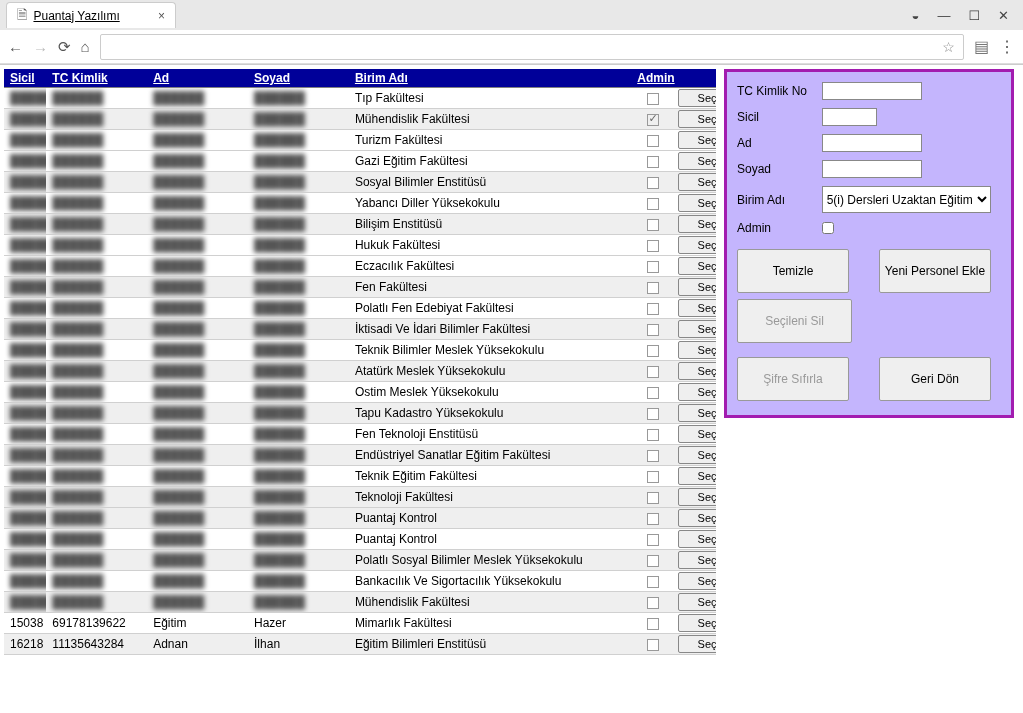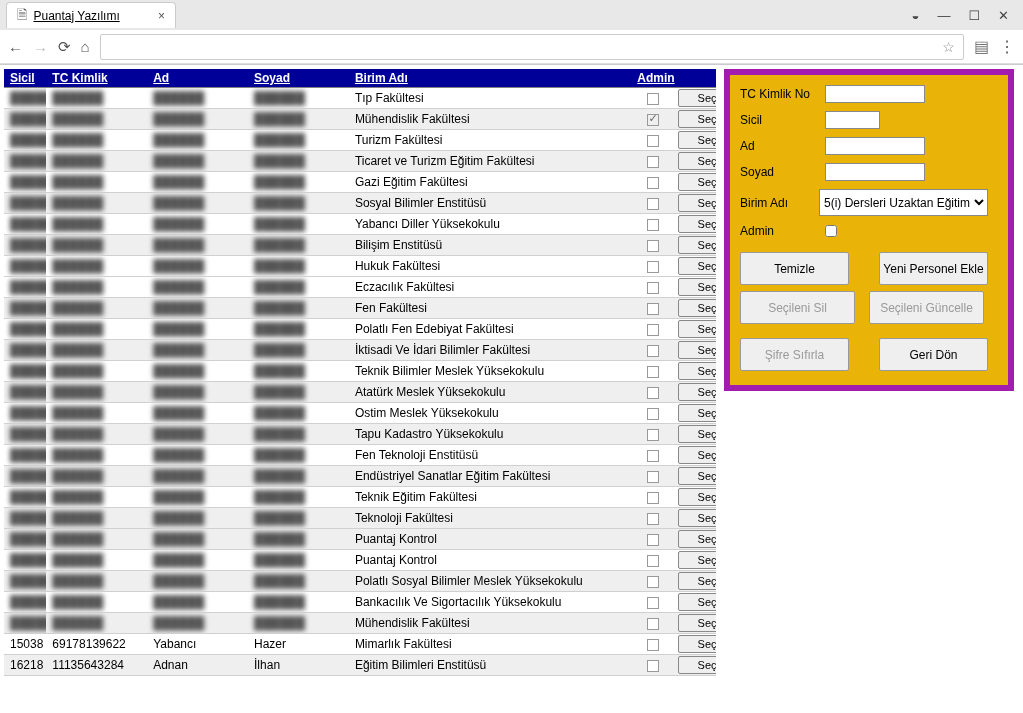--- a/index.html
+++ b/index.html
@@ -34,30 +34,30 @@
   table.grid tr.alt td { background: #efefef; }
   table.grid td.center { text-align: center; }
   table.grid td.btncell { text-align: left; padding: 1px 2px; }
   .sel-btn { font-size: 11px; padding: 0px 19px; height: 18px; background: #efefef; border: 1px solid #888; border-radius: 2px; cursor: pointer; }
   .chk { display: inline-block; width: 12px; height: 12px; border: 1px solid #999; background: #fff; vertical-align: middle; }
   .chk.maybe { background: #efefef; position: relative;}
   .chk.maybe::after { content:"✓"; position:absolute; top:-3px; left:0; font-size:11px; color:#666;}
   .blur { filter: blur(2.5px); color: #555; }
 
   
-  .form-panel { background: #eab308; width: 290px; margin-left: 8px; padding: 10px 20px 14px 10px; border: 6px solid #a21caf; }
+  .form-panel { background: #c4b5fd; width: 290px; margin-left: 8px; padding: 10px 20px 14px 10px; border: 3px solid #a21caf; }
   .form-row { display: flex; align-items: center; margin-bottom: 8px; }
   .form-row label { width: 85px; font-size: 12px; }
   .form-row .txt { height: 18px; border: 1px solid #888; background: #fff; font-size: 12px; padding: 0 2px; }
   .form-row .txt.w1 { width: 100px; }
   .form-row .sel { height: 27px; width: 170px; font-size: 12px; border: 1px solid #888; background: #fff;}
   .form-row .chkbox { width: 12px; height: 12px; }
 
   .btn-row { display: flex; gap: 30px; margin-top: 14px; justify-content: flex-start; }
-  .act-btn { width: 115px; height: 33px; font-size: 12px; background: #efefef; border: 1px solid #999; border-radius: 2px; cursor: pointer; }
+  .act-btn { width: 115px; height: 44px; font-size: 12px; background: #efefef; border: 1px solid #999; border-radius: 2px; cursor: pointer; }
   .act-btn.disabled { color: #999; cursor: default; }
 
   
   col.c-sicil { width: 42px; }
   col.c-tc { width: 100px; }
   col.c-ad { width: 100px; }
   col.c-soyad { width: 100px; }
   col.c-birim { width: 280px; }
   col.c-admin { width: 44px; }
   col.c-sec { width: 40px; }
@@ -138,29 +138,20 @@
           </tr>
           <tr>
             <td><span class="blur">██████</span></td>
             <td><span class="blur">██████</span></td>
             <td><span class="blur">██████</span></td>
             <td><span class="blur">██████</span></td>
             <td>Turizm Fakültesi</td>
             <td class="center"><span class="chk"></span></td>
             <td class="btncell"><button class="sel-btn">Seç</button></td>
           </tr>
-          <tr class="alt">
-            <td><span class="blur">██████</span></td>
-            <td><span class="blur">██████</span></td>
-            <td><span class="blur">██████</span></td>
-            <td><span class="blur">██████</span></td>
-            <td>Ticaret ve Turizm Eğitim Fakültesi</td>
-            <td class="center"><span class="chk"></span></td>
-            <td class="btncell"><button class="sel-btn">Seç</button></td>
-          </tr>
           <tr>
             <td><span class="blur">██████</span></td>
             <td><span class="blur">██████</span></td>
             <td><span class="blur">██████</span></td>
             <td><span class="blur">██████</span></td>
             <td>Gazi Eğitim Fakültesi</td>
             <td class="center"><span class="chk"></span></td>
             <td class="btncell"><button class="sel-btn">Seç</button></td>
           </tr>
           <tr class="alt">
@@ -348,21 +339,21 @@
             <td><span class="blur">██████</span></td>
             <td><span class="blur">██████</span></td>
             <td><span class="blur">██████</span></td>
             <td>Mühendislik Fakültesi</td>
             <td class="center"><span class="chk"></span></td>
             <td class="btncell"><button class="sel-btn">Seç</button></td>
           </tr>
           <tr>
             <td>15038</td>
             <td>69178139622</td>
-            <td>Yabancı</td>
+            <td>Eğitim</td>
             <td>Hazer</td>
             <td>Mimarlık Fakültesi</td>
             <td class="center"><span class="chk"></span></td>
             <td class="btncell"><button class="sel-btn">Seç</button></td>
           </tr>
           <tr class="alt">
             <td>16218</td>
             <td>11135643284</td>
             <td>Adnan</td>
             <td>İlhan</td>
@@ -401,21 +392,20 @@
       <label>Admin</label>
       <input type="checkbox" class="chkbox" style="">
     </div>
 
     <div class="btn-row">
       <button class="act-btn">Temizle</button>
       <button class="act-btn">Yeni Personel Ekle</button>
     </div>
     <div class="btn-row" style="margin-top:6px;gap:14px;">
       <button class="act-btn disabled">Seçileni Sil</button>
-      <button class="act-btn disabled">Seçileni Güncelle</button>
     </div>
     <div class="btn-row" style="margin-top:14px;">
       <button class="act-btn disabled">Şifre Sıfırla</button>
       <button class="act-btn">Geri Dön</button>
     </div>
   </div>
 
 </div>
 
 </body></html>

